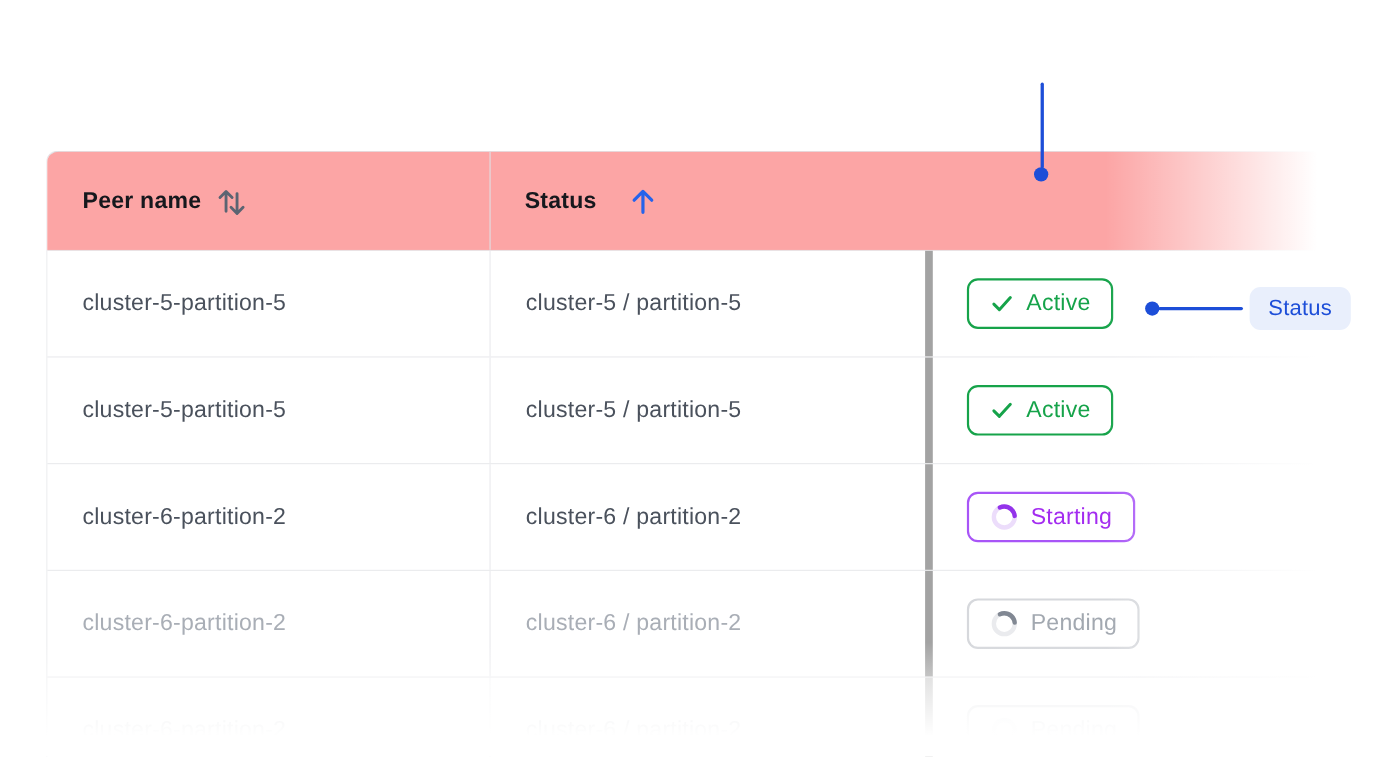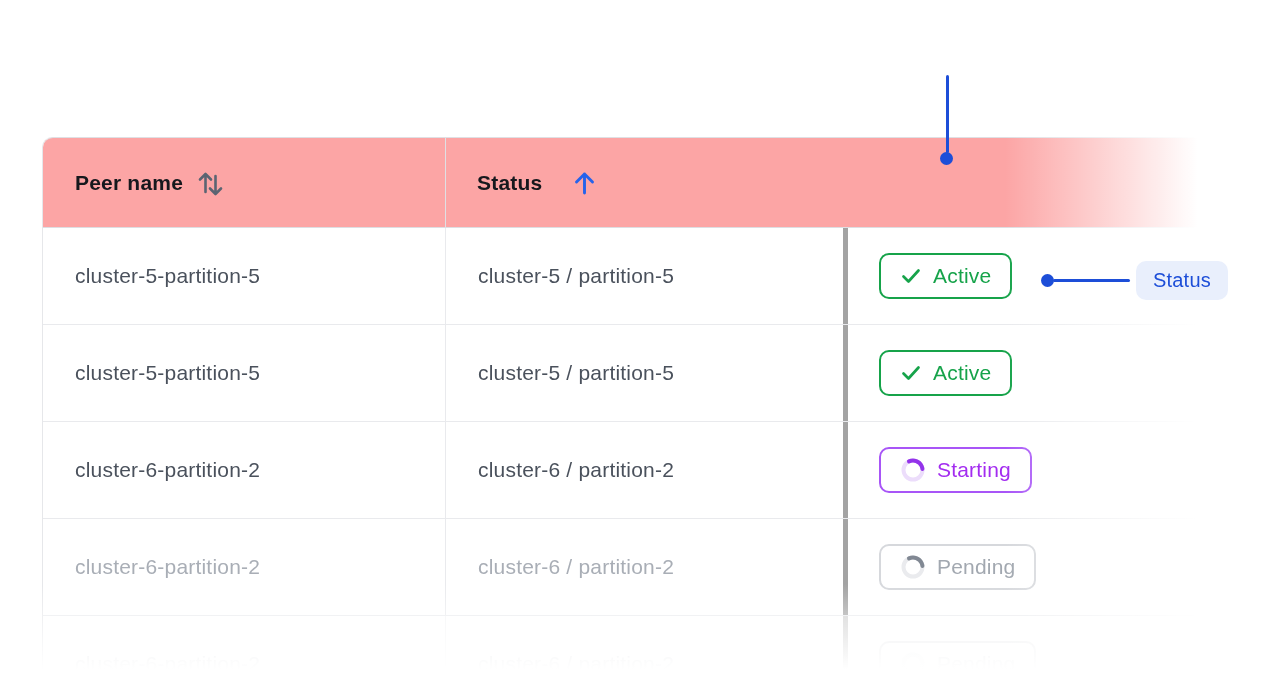--- a/index.html
+++ b/index.html
@@ -13,21 +13,21 @@
   .thead { display:flex; height:91px; align-items:center; background:#fca5a5;
     border-top:1px solid #dfe0e4; border-bottom:1px solid #dddee2;
     border-top-left-radius:10px; }
   .th { display:flex; align-items:center; gap:14px; height:100%;
     font-size:21px; font-weight:700; color:#16181d; letter-spacing:.2px; }
   .trow { display:flex; height:97px; align-items:center; background:transparent;
     border-bottom:1px solid #e9eaed; }
   .td { display:flex; align-items:center; height:100%;
     font-size:21px; color:#4a515c; letter-spacing:.2px; }
   .c1 { width:403px; padding-left:32px; border-right:1px solid #e9eaed; }
-  .c2 { width:402px; padding-left:32px; border-right:5px solid #a3a3a3; }
+  .c2 { width:402px; padding-left:32px; border-right:7px solid #a3a3a3; }
   .c3 { flex:1; padding-left:31px; }
   .thead .c1, .thead .c2 { border-right:1px solid #dfe0e4; }
   .row-muted .td { color:#a9aeb6; }
   .row-ghost { opacity:.5; }
   .row-ghost .td { color:#b6bac1; }
 
   
   .badge { display:inline-flex; align-items:center; gap:11px;
     padding:8px 19px; border-radius:10px; border:2px solid;
     font-size:21px; font-weight:500; line-height:26px; background:#fff;text-align:center; }

